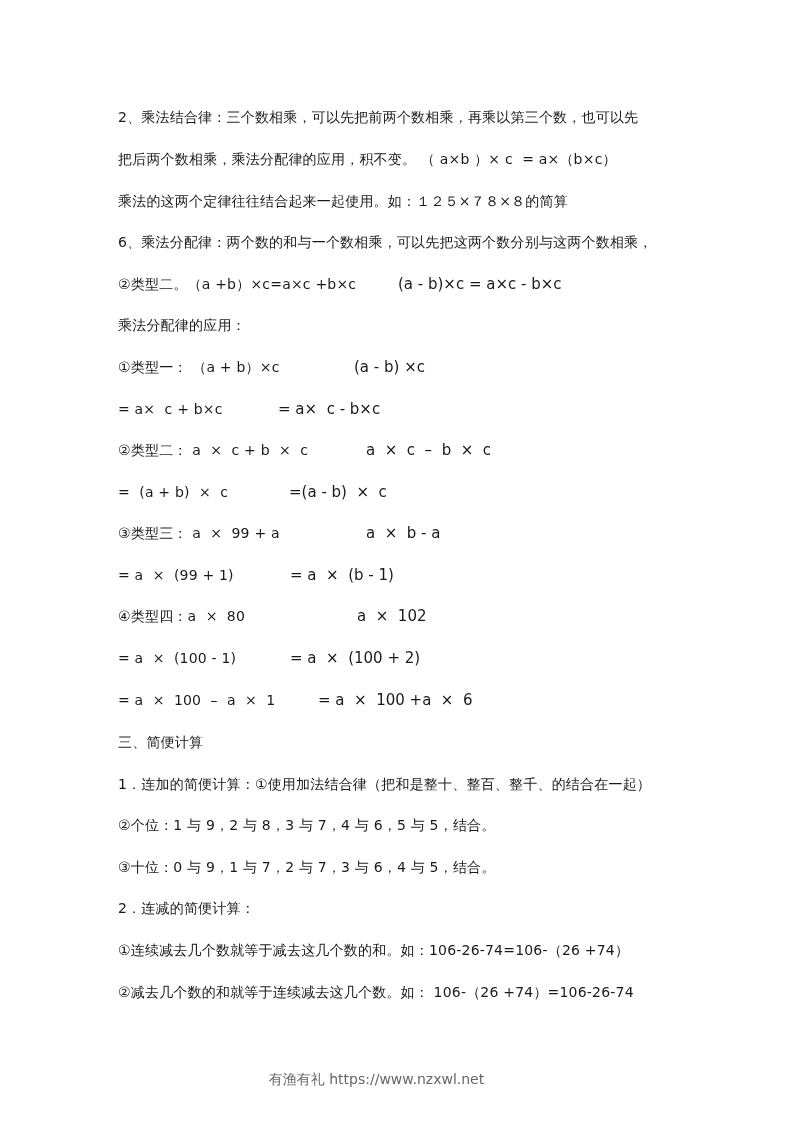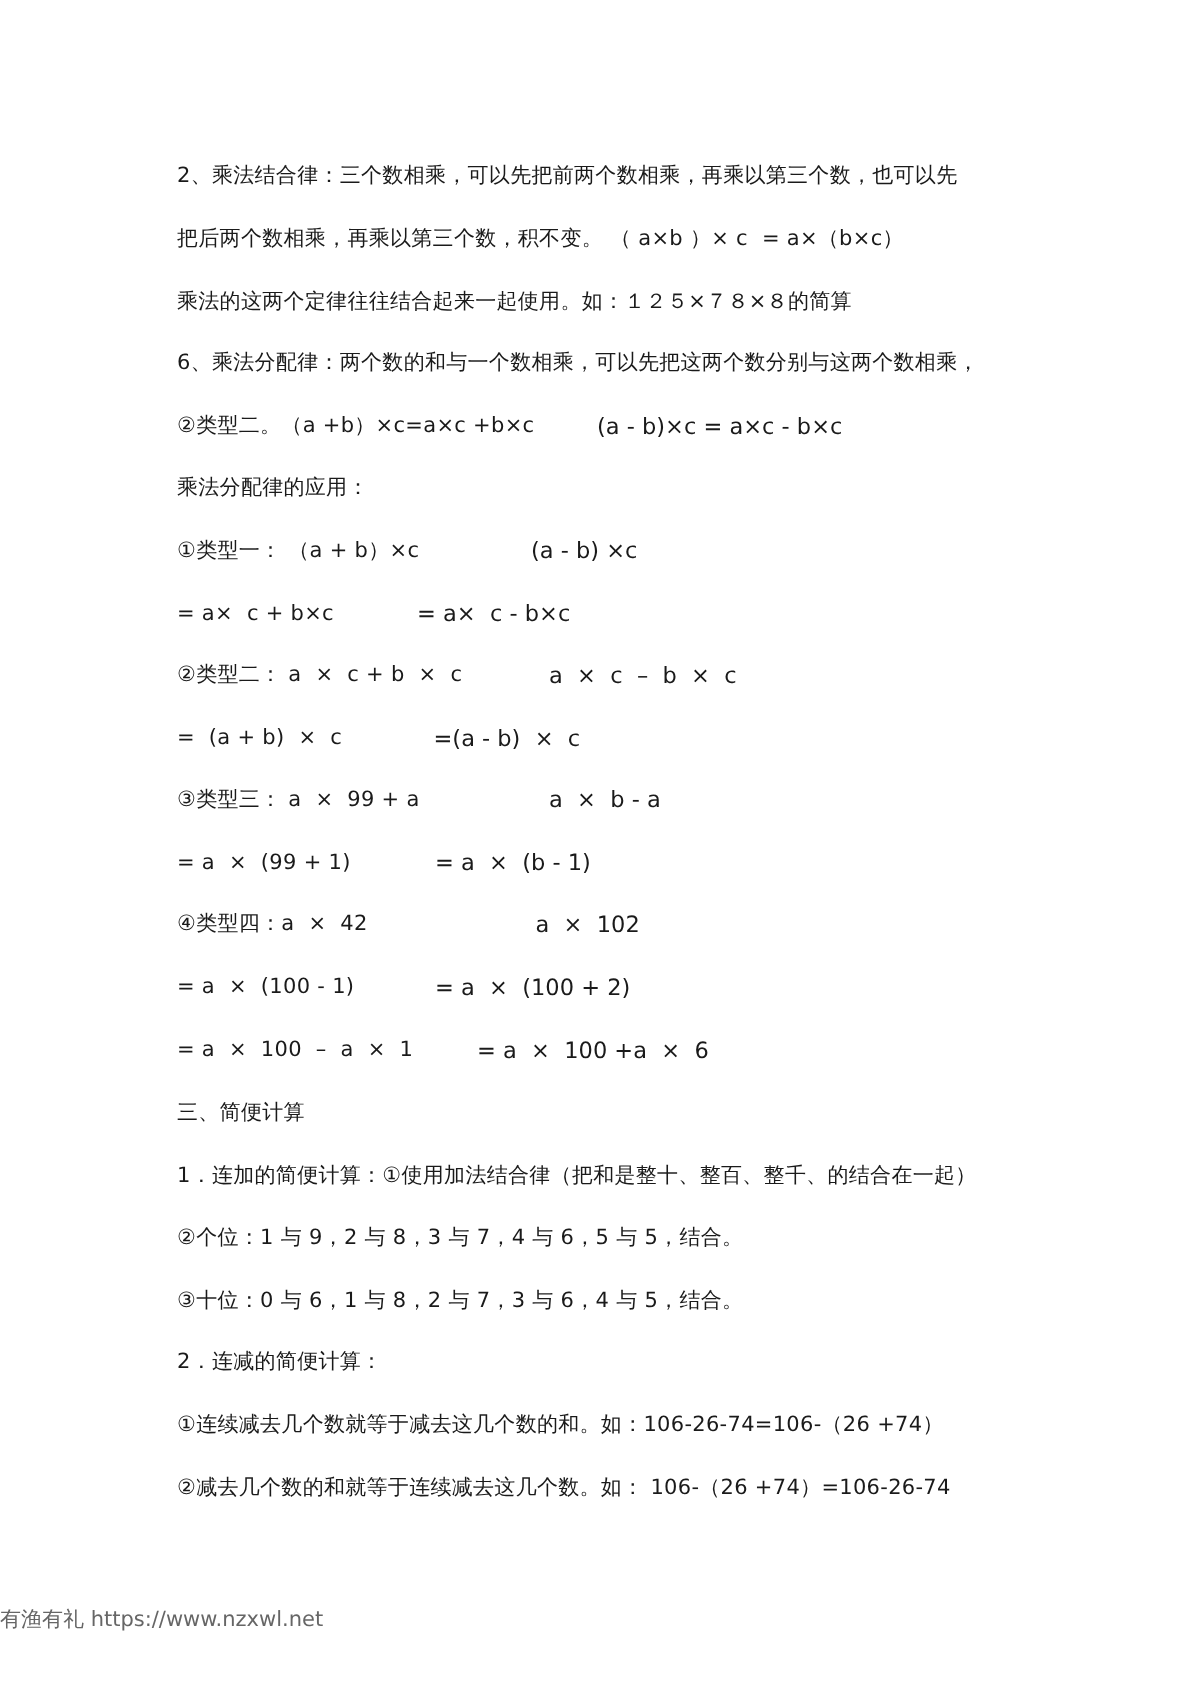--- a/index.html
+++ b/index.html
@@ -1,55 +1,55 @@
 <!DOCTYPE html>
 <html><head>
 <meta charset="utf-8">
 <style>
   html, body { margin: 0; padding: 0; background: #ffffff; }
   body { width: 793px; height: 1122px; position: relative; overflow: hidden;
          font-family: "DejaVu Sans", "Liberation Sans", sans-serif; color: #1a1a1a; }
   .line { position: absolute; left: 118px; font-size: 14px; line-height: 18px; white-space: pre; letter-spacing: 0.2px; }
   .col2 { position: absolute; font-size: 15px; line-height: 18px; white-space: pre; }
-  .footer { position: absolute; top: 1071px; left: 0; width: 753px; 
+  .footer { position: absolute; top: 1071px; left: 0; width: 753px; text-align: center;
             font-size: 14px; color: #666666; white-space: pre; }
 </style>
 </head>
 <body>
 
 <div>
   <div class="line" style="top:108px">2、乘法结合律：三个数相乘，可以先把前两个数相乘，再乘以第三个数，也可以先</div>
-  <div class="line" style="top:150px">把后两个数相乘，再乘以第三个数，积不变。 （ a×b ）× c  = a×（b×c）</div>
+  <div class="line" style="top:150px">把后两个数相乘，乘法分配律的应用，积不变。 （ a×b ）× c  = a×（b×c）</div>
   <div class="line" style="top:192px">乘法的这两个定律往往结合起来一起使用。如：１２５×７８×８的简算</div>
   <div class="line" style="top:233px">6、乘法分配律：两个数的和与一个数相乘，可以先把这两个数分别与这两个数相乘，</div>
   <div class="line" style="top:275px">②类型二。（a +b）×c=a×c +b×c</div>
   <div class="col2" style="top:275px; left:398px">(a - b)×c = a×c - b×c</div>
   <div class="line" style="top:316px">乘法分配律的应用：</div>
 
   <div class="line" style="top:358px">①类型一： （a + b）×c</div>
   <div class="col2" style="top:358px; left:354px">(a - b) ×c</div>
   <div class="line" style="top:400px">= a×  c + b×c</div>
   <div class="col2" style="top:400px; left:278px">= a×  c - b×c</div>
   <div class="line" style="top:441px">②类型二： a  ×  c + b  ×  c</div>
   <div class="col2" style="top:441px; left:366px">a  ×  c  –  b  ×  c</div>
   <div class="line" style="top:483px">=  (a + b)  ×  c</div>
   <div class="col2" style="top:483px; left:289px">=(a - b)  ×  c</div>
   <div class="line" style="top:524px">③类型三： a  ×  99 + a</div>
   <div class="col2" style="top:524px; left:366px">a  ×  b - a</div>
   <div class="line" style="top:566px">= a  ×  (99 + 1)</div>
   <div class="col2" style="top:566px; left:290px">= a  ×  (b - 1)</div>
-  <div class="line" style="top:607px">④类型四：a  ×  42</div>
+  <div class="line" style="top:607px">④类型四：a  ×  80</div>
   <div class="col2" style="top:607px; left:357px">a  ×  102</div>
   <div class="line" style="top:649px">= a  ×  (100 - 1)</div>
   <div class="col2" style="top:649px; left:290px">= a  ×  (100 + 2)</div>
   <div class="line" style="top:691px">= a  ×  100  –  a  ×  1</div>
   <div class="col2" style="top:691px; left:318px">= a  ×  100 +a  ×  6</div>
 
   <div class="line" style="top:733px">三、简便计算</div>
   <div class="line" style="top:775px">1．连加的简便计算：①使用加法结合律（把和是整十、整百、整千、的结合在一起）</div>
   <div class="line" style="top:816px">②个位：1 与 9，2 与 8，3 与 7，4 与 6，5 与 5，结合。</div>
-  <div class="line" style="top:858px">③十位：0 与 6，1 与 8，2 与 7，3 与 6，4 与 5，结合。</div>
+  <div class="line" style="top:858px">③十位：0 与 9，1 与 7，2 与 7，3 与 6，4 与 5，结合。</div>
   <div class="line" style="top:899px">2．连减的简便计算：</div>
   <div class="line" style="top:941px">①连续减去几个数就等于减去这几个数的和。如：106-26-74=106-（26 +74）</div>
   <div class="line" style="top:983px">②减去几个数的和就等于连续减去这几个数。如： 106-（26 +74）=106-26-74</div>
 
   <div class="footer">有渔有礼 https://www.nzxwl.net</div>
 </div>
 
 </body></html>

